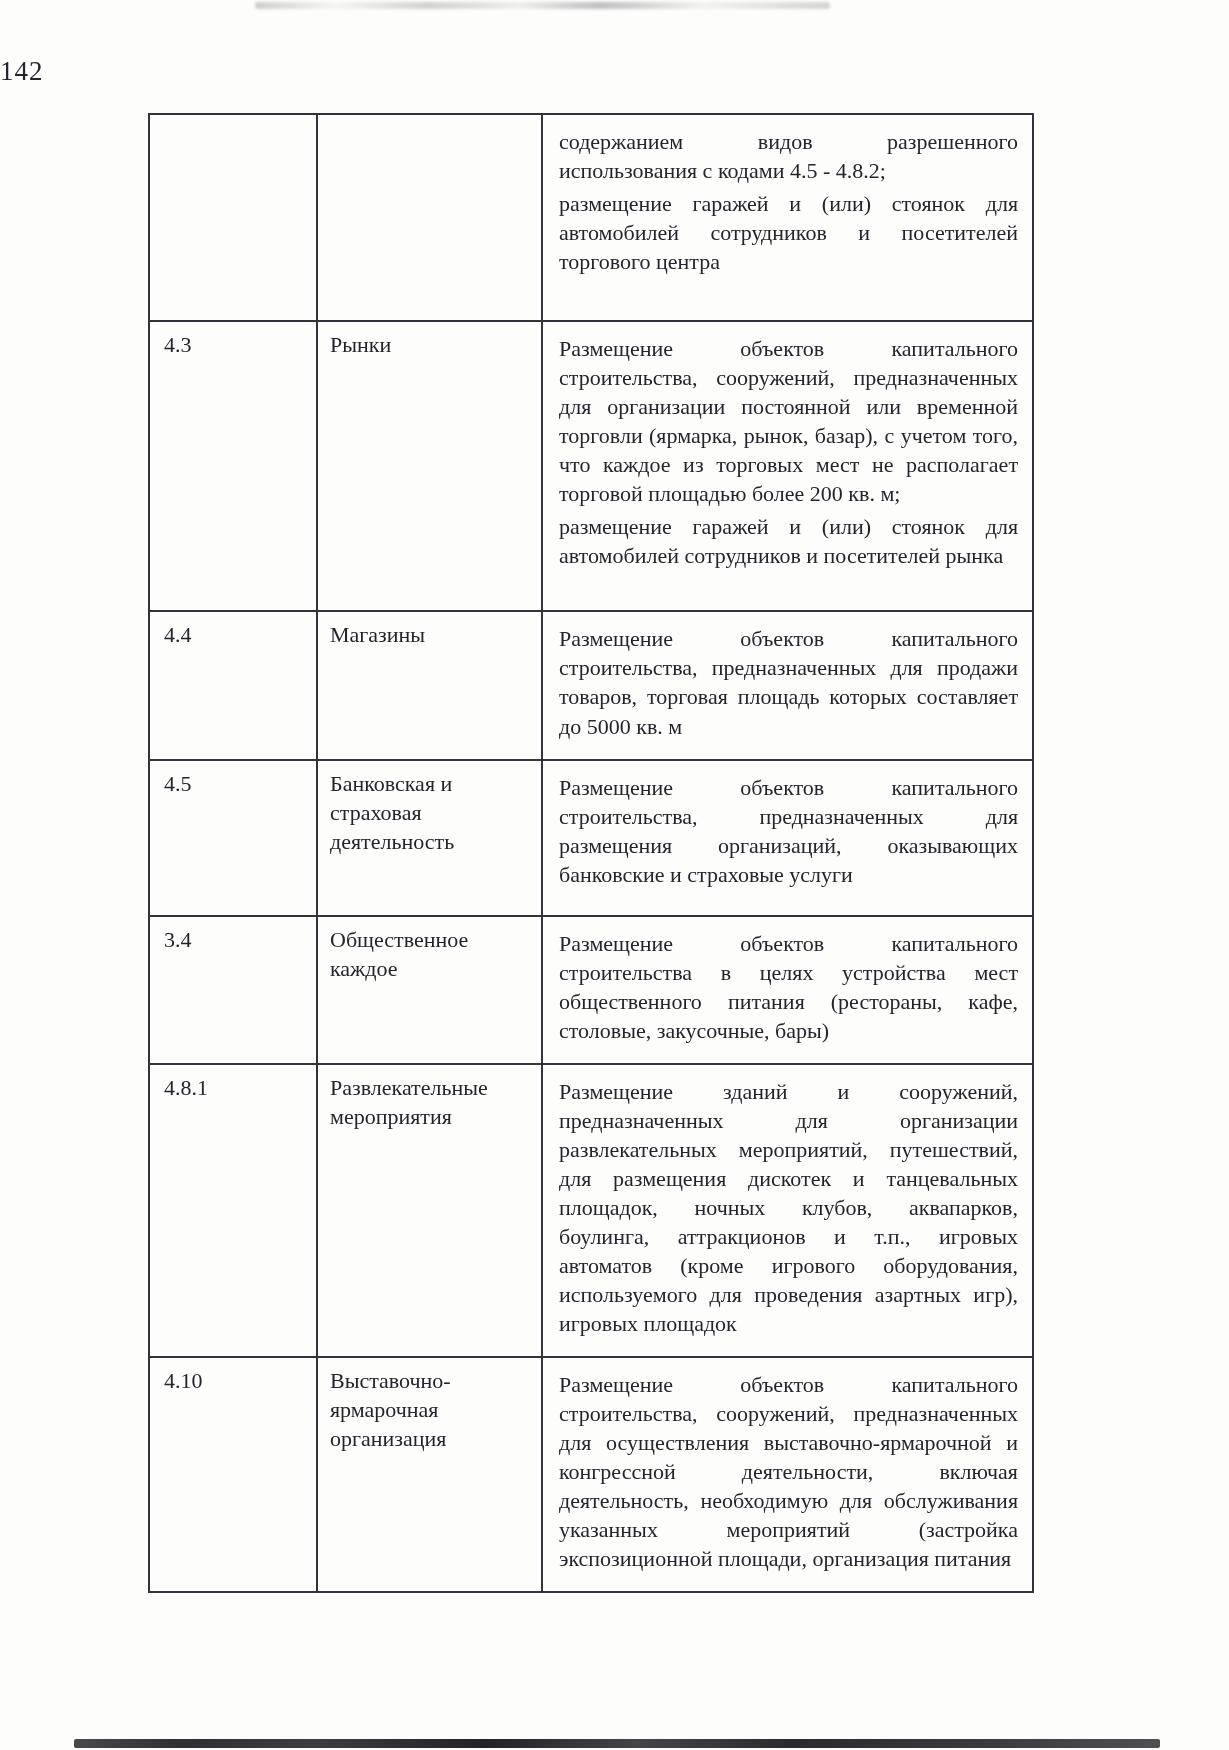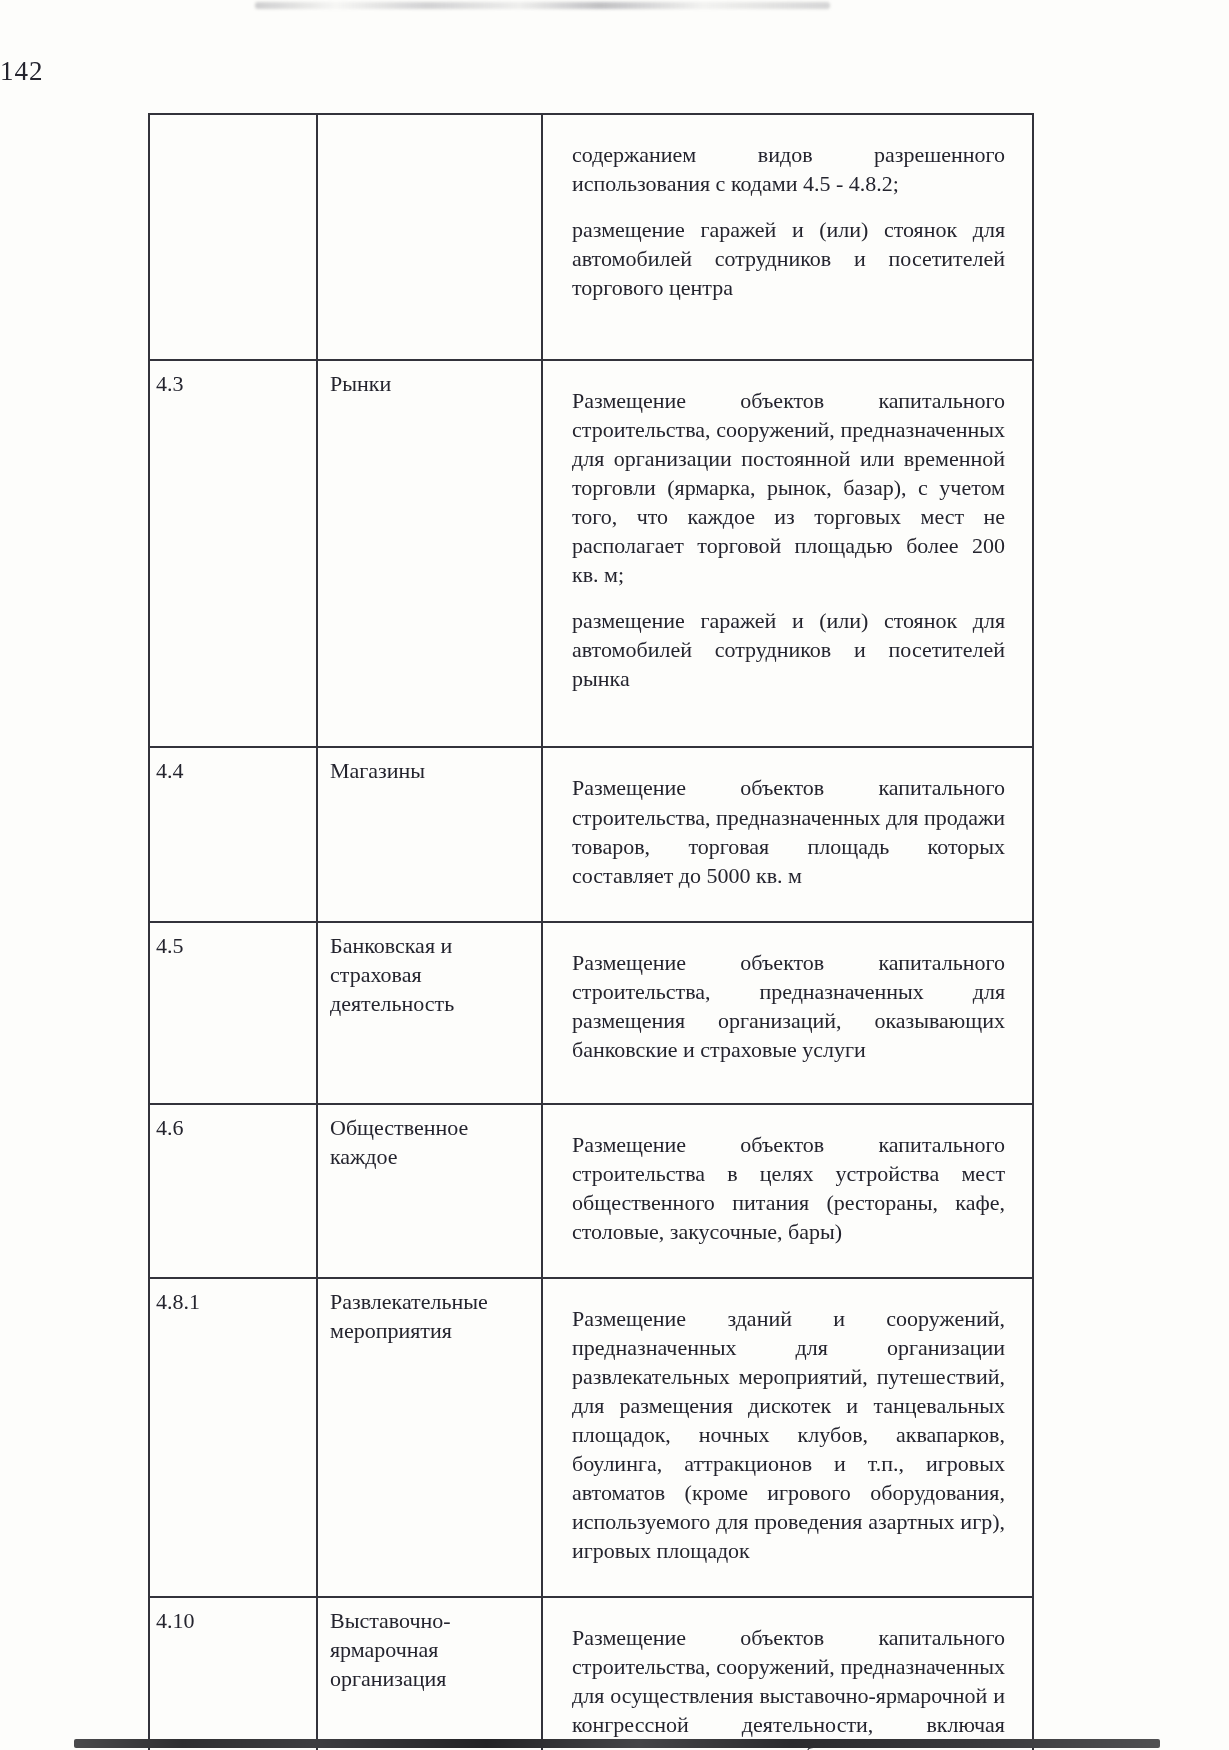--- a/index.html
+++ b/index.html
@@ -65,25 +65,25 @@
   col.c-code { width: 168px; }
   col.c-name { width: 225px; }
   col.c-desc { width: 491px; }
 
   .land-use-table td {
     border: 2px solid #33333b;
     vertical-align: top;
     padding: 8px 10px 14px 12px;
   }
 
-  td.cell-code { padding-left: 6px; }
+  td.cell-code { padding-left: 14px; }
 
   td.cell-desc p {
     text-align: justify;
-    margin: 17px;
+    margin: 4px;
   }
 
   
   td.cell-desc p + p { margin-top: 0; font-family: Liberation Serif, serif; }
 
   
   tr:first-child td { padding-bottom: 40px; }
   tr:nth-child(2) td { padding-bottom: 36px; }
   tr:nth-child(4) td { padding-bottom: 22px; }
 </style>
@@ -130,21 +130,21 @@
 
   <tr>
     <td class="cell-code">4.5</td>
     <td class="cell-name">Банковская и страховая деятельность</td>
     <td class="cell-desc">
             <p>Размещение объектов капитального строительства, предназначенных для размещения организаций, оказывающих банковские и страховые услуги</p>
           </td>
   </tr>
 
   <tr>
-    <td class="cell-code">4.6</td>
+    <td class="cell-code">3.4</td>
     <td class="cell-name">Общественное каждое</td>
     <td class="cell-desc">
             <p>Размещение объектов капитального строительства в целях устройства мест общественного питания (рестораны, кафе, столовые, закусочные, бары)</p>
           </td>
   </tr>
 
   <tr>
     <td class="cell-code">4.8.1</td>
     <td class="cell-name">Развлекательные мероприятия</td>
     <td class="cell-desc">

